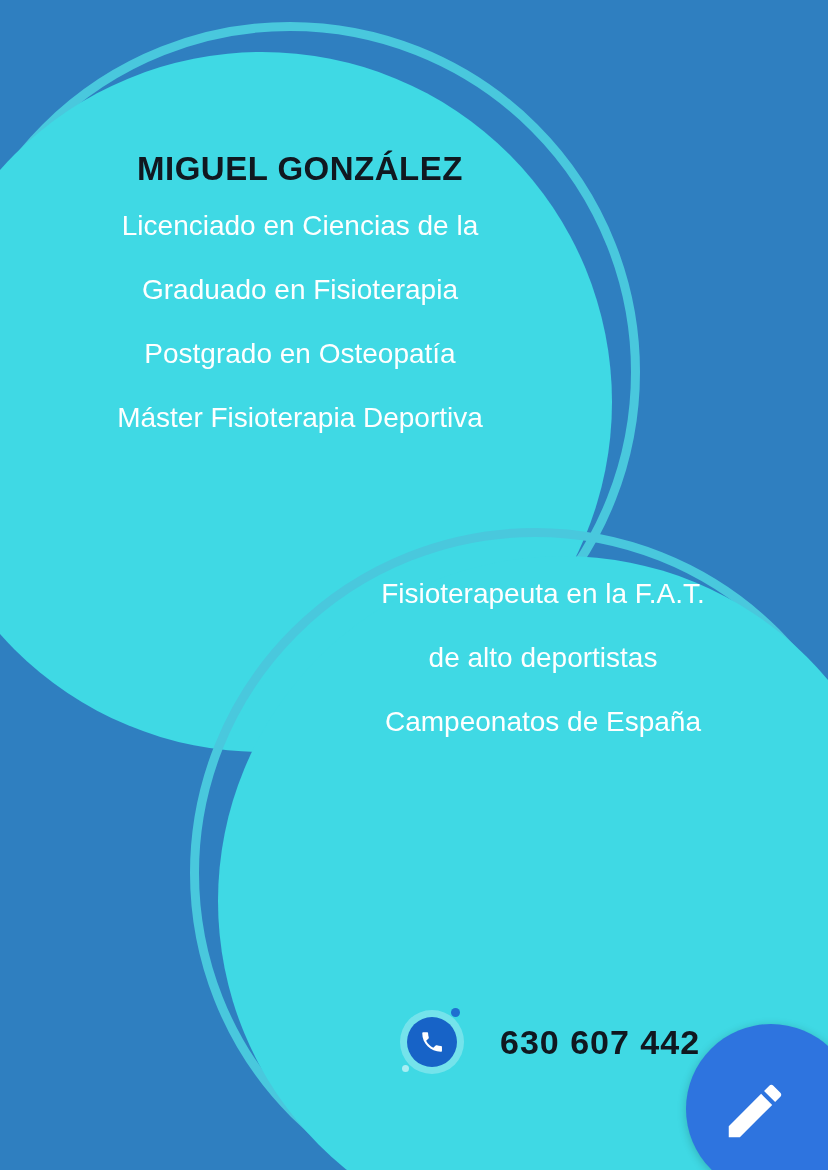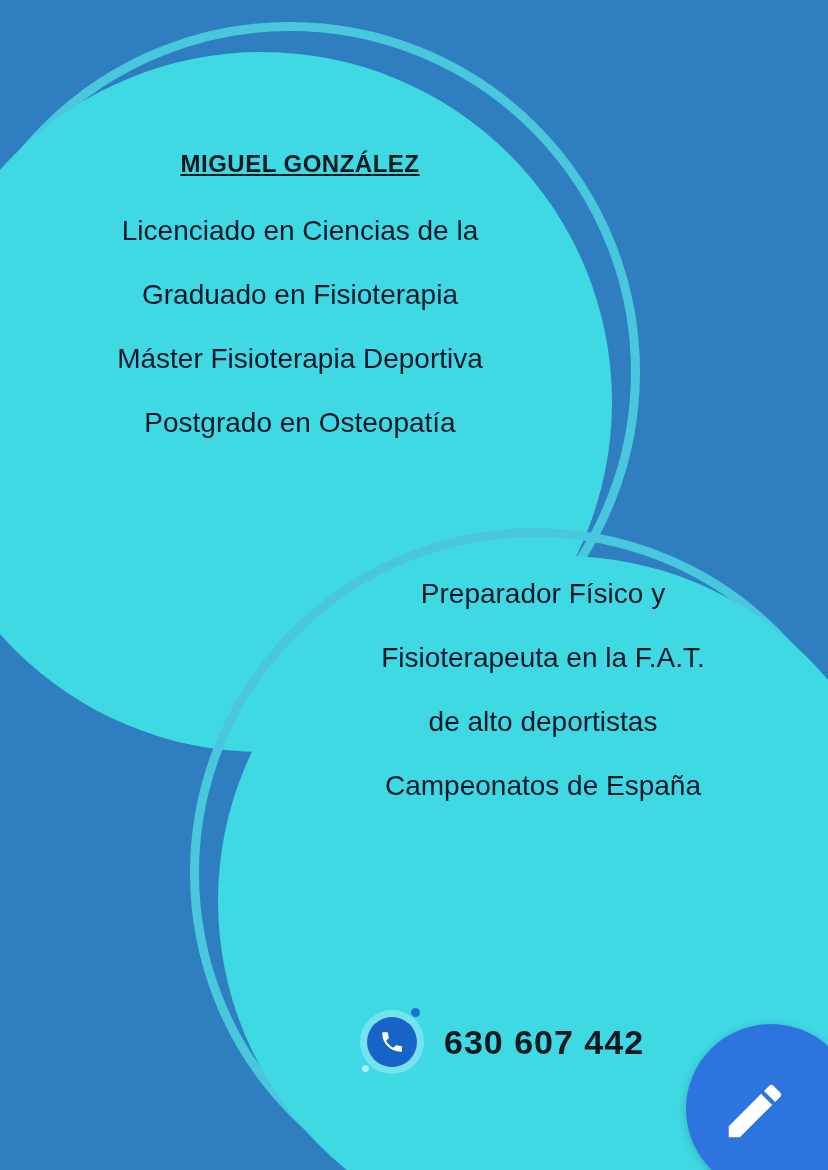--- a/index.html
+++ b/index.html
@@ -68,54 +68,53 @@
   
   .block-top {
     position: absolute;
     left: 20px;
     top: 150px;
     width: 560px;
     text-align: center;
     color: #16202b;
   }
   .name {
-    font-size: 24px;
+    font-size: 33px;
     font-weight: bold;
     letter-spacing: 0.5px;
-    margin-bottom: 21px;
+    margin-bottom: 6px;
     color: #101820;
-    text-decoration: underline;
   }
   .line {
     font-size: 28px;
     line-height: 64px;
-    color: #0f172a;
+    color: #ffffff;
     white-space: nowrap;
   }
 
   .block-bottom {
     position: absolute;
     left: 258px;
     top: 562px;
     width: 570px;
     text-align: center;
     color: #16202b;
   }
   .block-bottom .line {
     line-height: 64px;
   }
 
   
   .phone-row {
     position: absolute;
-    left: 360px;
+    left: 400px;
     top: 1010px;
     display: flex;
     align-items: center;
-    gap: 20px;
+    gap: 36px;
     text-align: center;
   }
   .phone-badge {
     position: relative;
     width: 64px;
     height: 64px;
     display: flex;
     align-items: center;
     justify-content: center;
   }
@@ -192,26 +191,25 @@
   <div class="ring-top"></div>
   <div class="circle-top"></div>
 
   <div class="ring-bottom"></div>
   <div class="circle-bottom"></div>
 
   <div class="block-top">
     <div class="name">MIGUEL GONZÁLEZ</div>
     <div class="line">Licenciado en Ciencias de la</div>
     <div class="line">Graduado en Fisioterapia</div>
+    <div class="line">Postgrado en Osteopatía</div>
     <div class="line">Máster Fisioterapia Deportiva</div>
-    <div class="line">Postgrado en Osteopatía</div>
   </div>
 
   <div class="block-bottom">
-    <div class="line">Preparador Físico y</div>
     <div class="line">Fisioterapeuta en la F.A.T.</div>
     <div class="line">de alto deportistas</div>
     <div class="line">Campeonatos de España</div>
   </div>
 
   <div class="phone-row">
     <div class="phone-badge">
       <div class="halo"></div>
       <div class="dot-a"></div>
       <div class="dot-b"></div>

